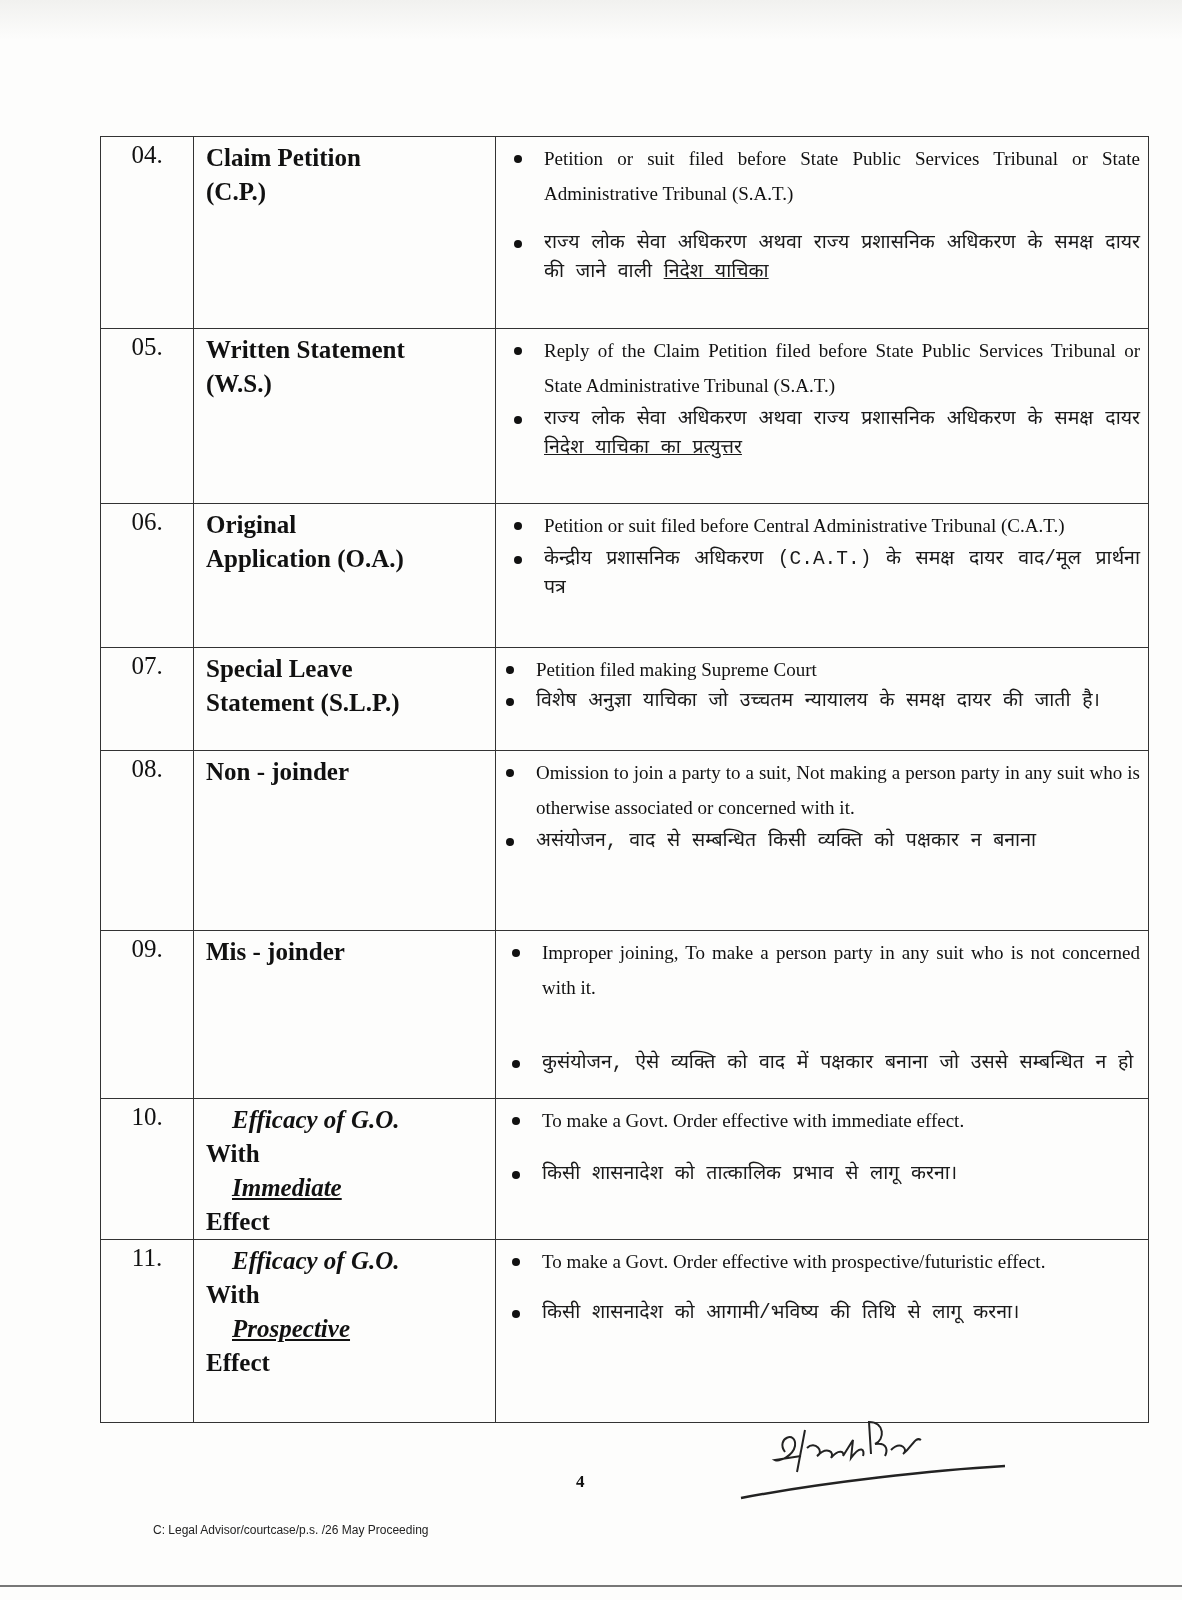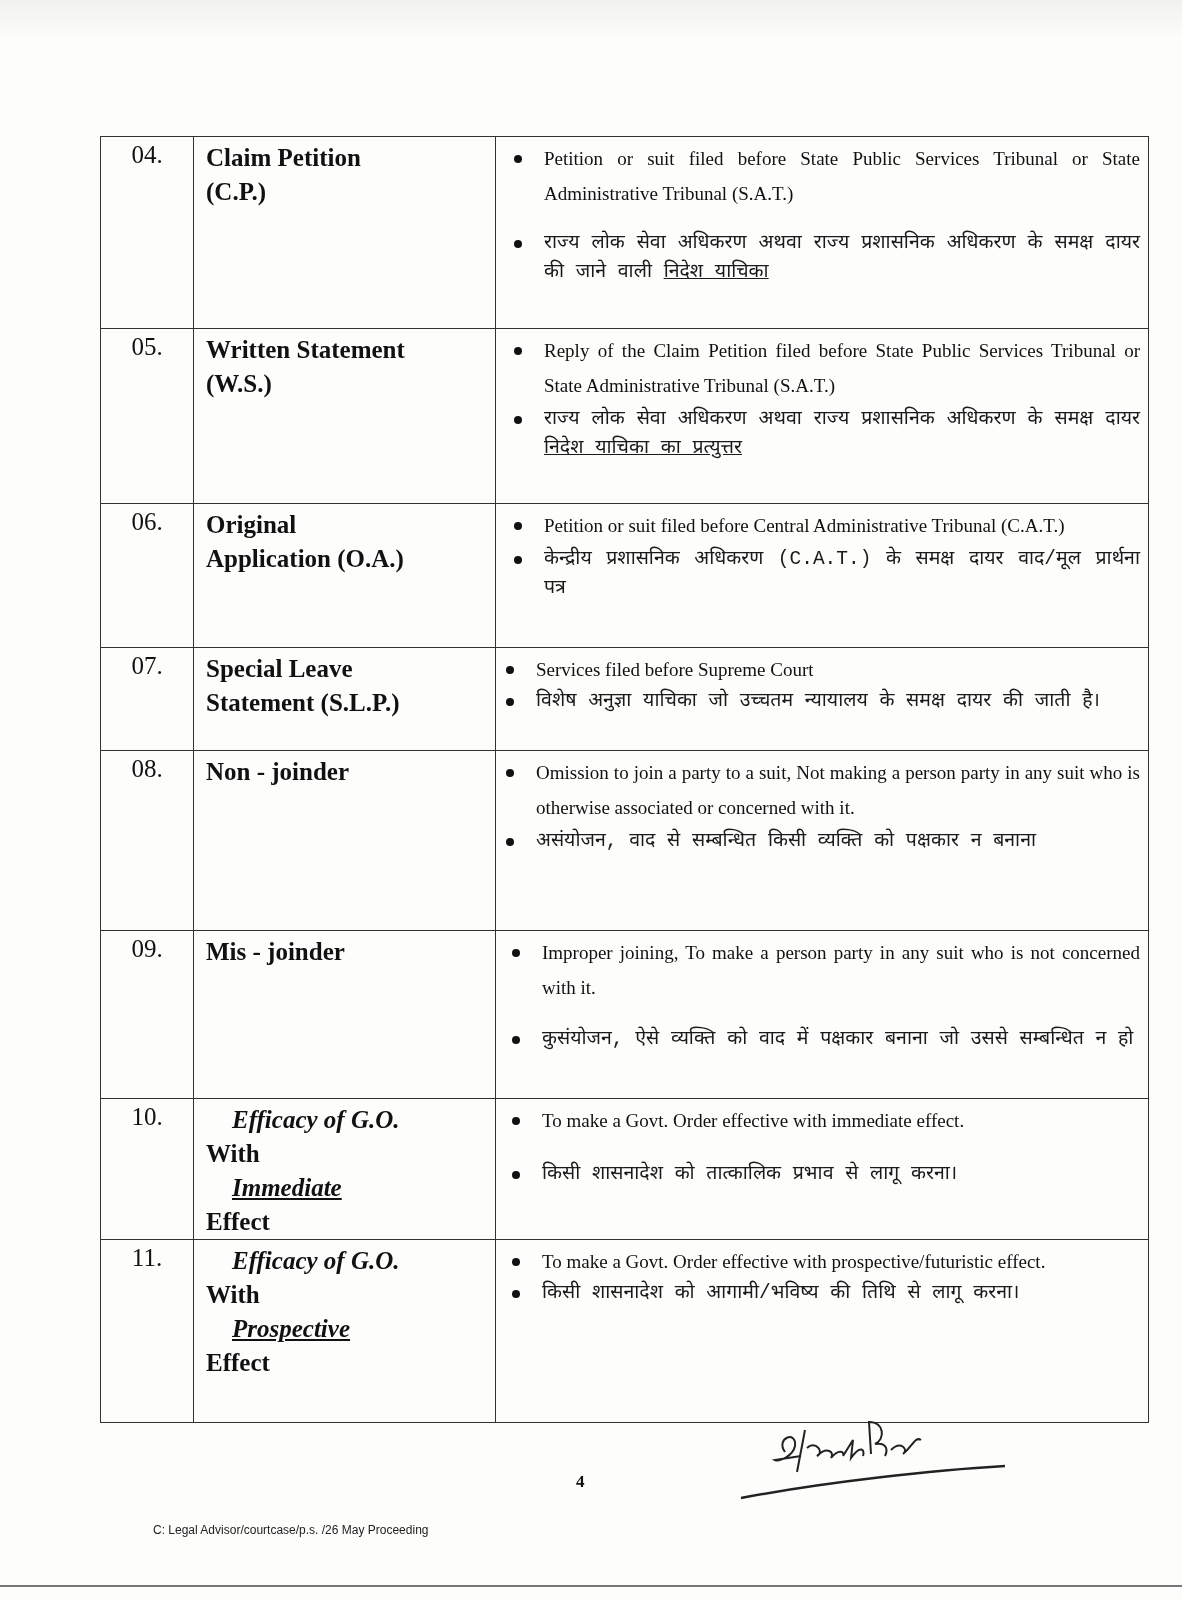--- a/index.html
+++ b/index.html
@@ -96,21 +96,21 @@
     </td>
   </tr>
 
   <tr style="height:103px">
     <td class="num">07.</td>
     <td class="term">
       <div>Special Leave</div>
       <div>Statement (S.L.P.)</div>
     </td>
     <td class="desc" style="padding-left:40px !important">
-      <div class="en">Services filed before Supreme Court</div>
+      <div class="en">Petition filed making Supreme Court</div>
       <div class="hi">विशेष अनुज्ञा याचिका जो उच्चतम न्यायालय के समक्ष दायर की जाती है।</div>
     </td>
   </tr>
 
   <tr style="height:180px">
     <td class="num">08.</td>
     <td class="term">
       <div>Non - joinder</div>
     </td>
     <td class="desc" style="padding-left:40px !important">
@@ -118,21 +118,21 @@
       <div class="hi">असंयोजन, वाद से सम्बन्धित किसी व्यक्ति को पक्षकार न बनाना</div>
     </td>
   </tr>
 
   <tr style="height:168px">
     <td class="num">09.</td>
     <td class="term">
       <div>Mis - joinder</div>
     </td>
     <td class="desc" style="padding-left:46px !important">
-      <div class="en" style="margin-bottom:20px">Improper joining, To make a person party in any suit who  is not concerned with it.</div>
+      <div class="en" style="margin-bottom:44px">Improper joining, To make a person party in any suit who  is not concerned with it.</div>
       <div class="hi">कुसंयोजन, ऐसे व्यक्ति को वाद में पक्षकार बनाना जो उससे सम्बन्धित न हो</div>
     </td>
   </tr>
 
   <tr style="height:125px">
     <td class="num">10.</td>
     <td class="term">
       <div class="it">Efficacy of G.O.</div>
       <div class="term-line">
         <span>With</span>
@@ -150,21 +150,21 @@
     <td class="num">11.</td>
     <td class="term">
       <div class="it">Efficacy of G.O.</div>
       <div class="term-line">
         <span>With</span>
         <span class="it u">Prospective</span>
       </div>
       <div>Effect</div>
     </td>
     <td class="desc" style="padding-left:46px !important">
-      <div class="en" style="">To make a Govt. Order effective with prospective/futuristic effect.</div>
+      <div class="en" style="margin-bottom:20px">To make a Govt. Order effective with prospective/futuristic effect.</div>
       <div class="hi">किसी शासनादेश को आगामी/भविष्य की तिथि से लागू करना।</div>
     </td>
   </tr>
 </tbody>
   </table>
 
 <div class="footer-path">C: Legal Advisor/courtcase/p.s. /26 May  Proceeding</div>
 <div class="page-num">4</div>
 
 <svg class="signature" viewBox="0 0 280 110">

